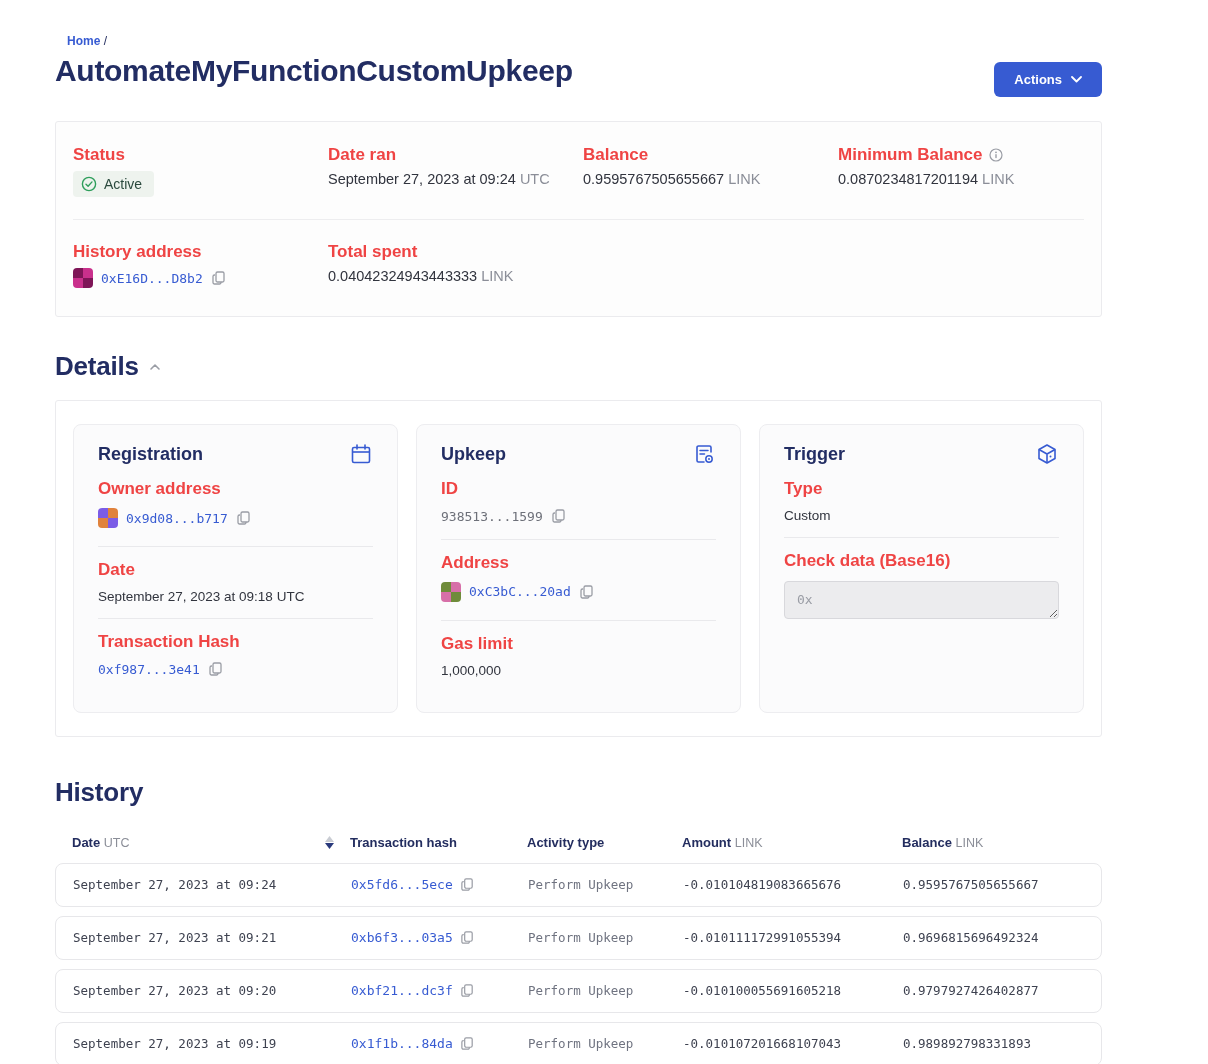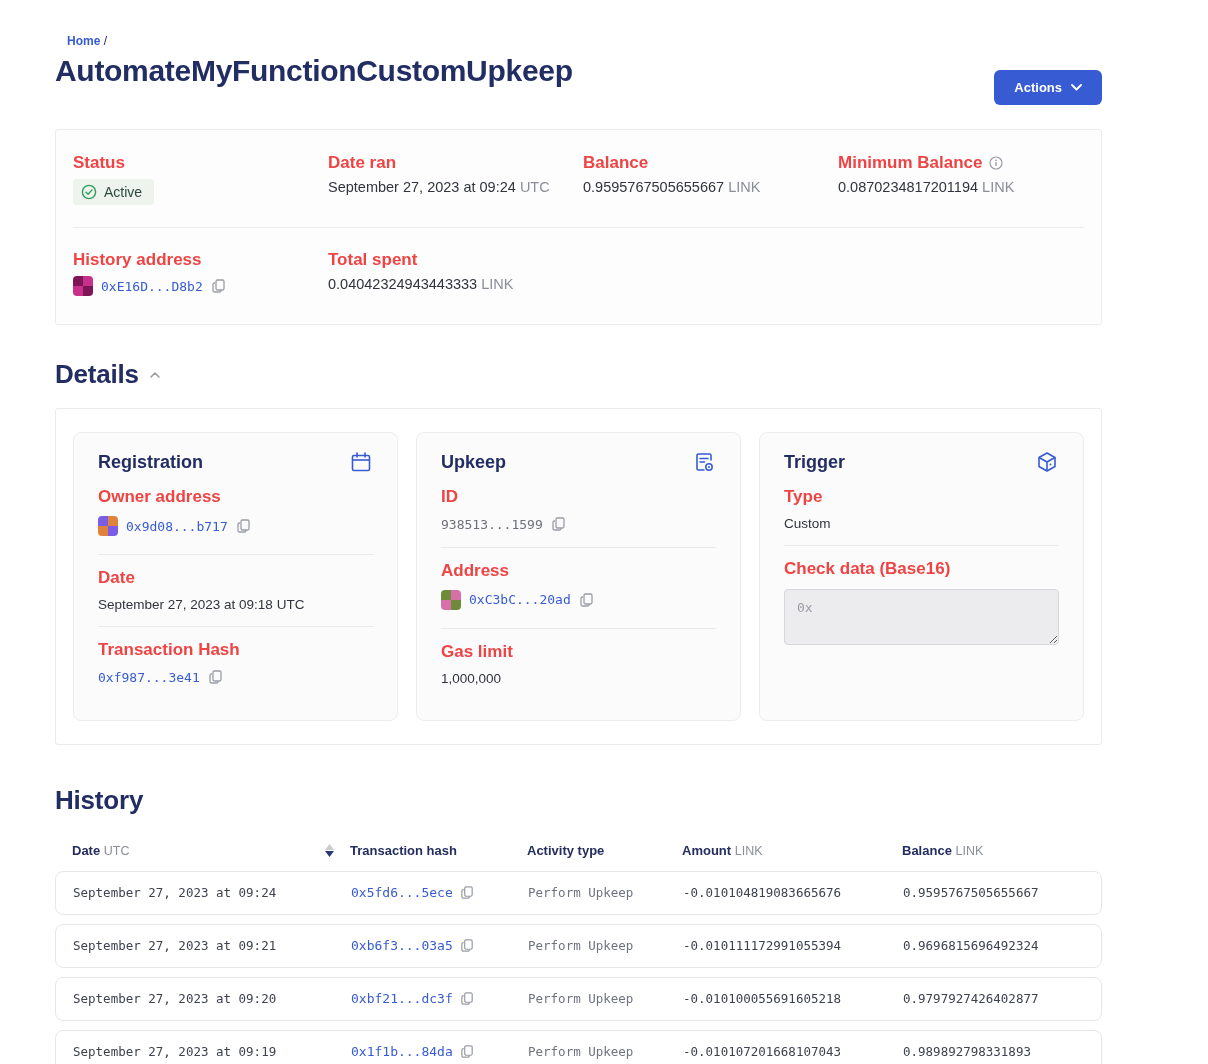--- a/index.html
+++ b/index.html
@@ -15,21 +15,21 @@
   
   .breadcrumb { margin-top: 34px; font-size: 12px; font-weight: 700; }
   .breadcrumb a { color: #375BD2; text-decoration: none; cursor: pointer; padding-left: 12px; }
   .breadcrumb .sep { color: #232d5f; font-weight: 400; }
   .header-row { display: flex; justify-content: space-between; align-items: flex-start; margin-top: 6px; }
   h1.page-title { font-size: 30px; font-weight: 700; letter-spacing: -0.3px; color: #222d63; }
   .actions-btn {
     display: inline-flex; align-items: center; gap: 9px;
     background: #375BD2; color: #fff; border: none; border-radius: 6px;
     font-family: "Liberation Sans", sans-serif;
-    font-size: 13px; font-weight: 700; padding: 10px 20px; cursor: pointer; margin-top: 16px;
+    font-size: 13px; font-weight: 700; padding: 10px 20px; cursor: pointer; margin-top: 8px;
   }
 
   
   .summary-card {
     margin-top: 24px; border: 1px solid #ebebee; background: #fdfdfd;
     border-radius: 3px; padding: 23px 17px 24px;
   }
   .summary-grid { display: grid; grid-template-columns: 255px 255px 255px 1fr; }
   .summary-grid.row2 { grid-template-columns: 255px 1fr; }
   .field-label { font-size: 17px; font-weight: 700; color: #ef4444; display: flex; align-items: center; gap: 6px; }
@@ -65,21 +65,21 @@
     flex: 1 1 0; background: #fbfbfc; border: 1px solid #ededf0; border-radius: 8px;
     padding: 17px 24px 20px;
   }
   .panel-head { display: flex; justify-content: space-between; align-items: center; }
   .panel-title { font-size: 18px; font-weight: 700; color: #222d63; }
   .panel-field { padding: 13px 0 14px; }
   .panel-field + .panel-field { border-top: 1px solid #e9e9ec; }
   .panel-field .field-value { margin-top: 9px; font-size: 13.5px; }
   .mono-gray { font-family: "DejaVu Sans Mono", monospace; font-size: 13px; color: #6d7079; }
   .check-textarea {
-    width: 100%; height: 56px; margin-top: 10px;
+    width: 100%; height: 38px; margin-top: 10px;
     background: #ececee; border: 1px solid #d8d8dc; border-radius: 4px;
     font-family: "DejaVu Sans Mono", monospace; font-size: 13px; color: #51545e;
     padding: 10px 12px; resize: both;
   }
   .check-textarea::placeholder { color: #9a9da5; }
 
   
   .history-heading { margin-top: 40px; }
   .table-header {
     display: grid; grid-template-columns: 278px 177px 155px 220px 1fr;

